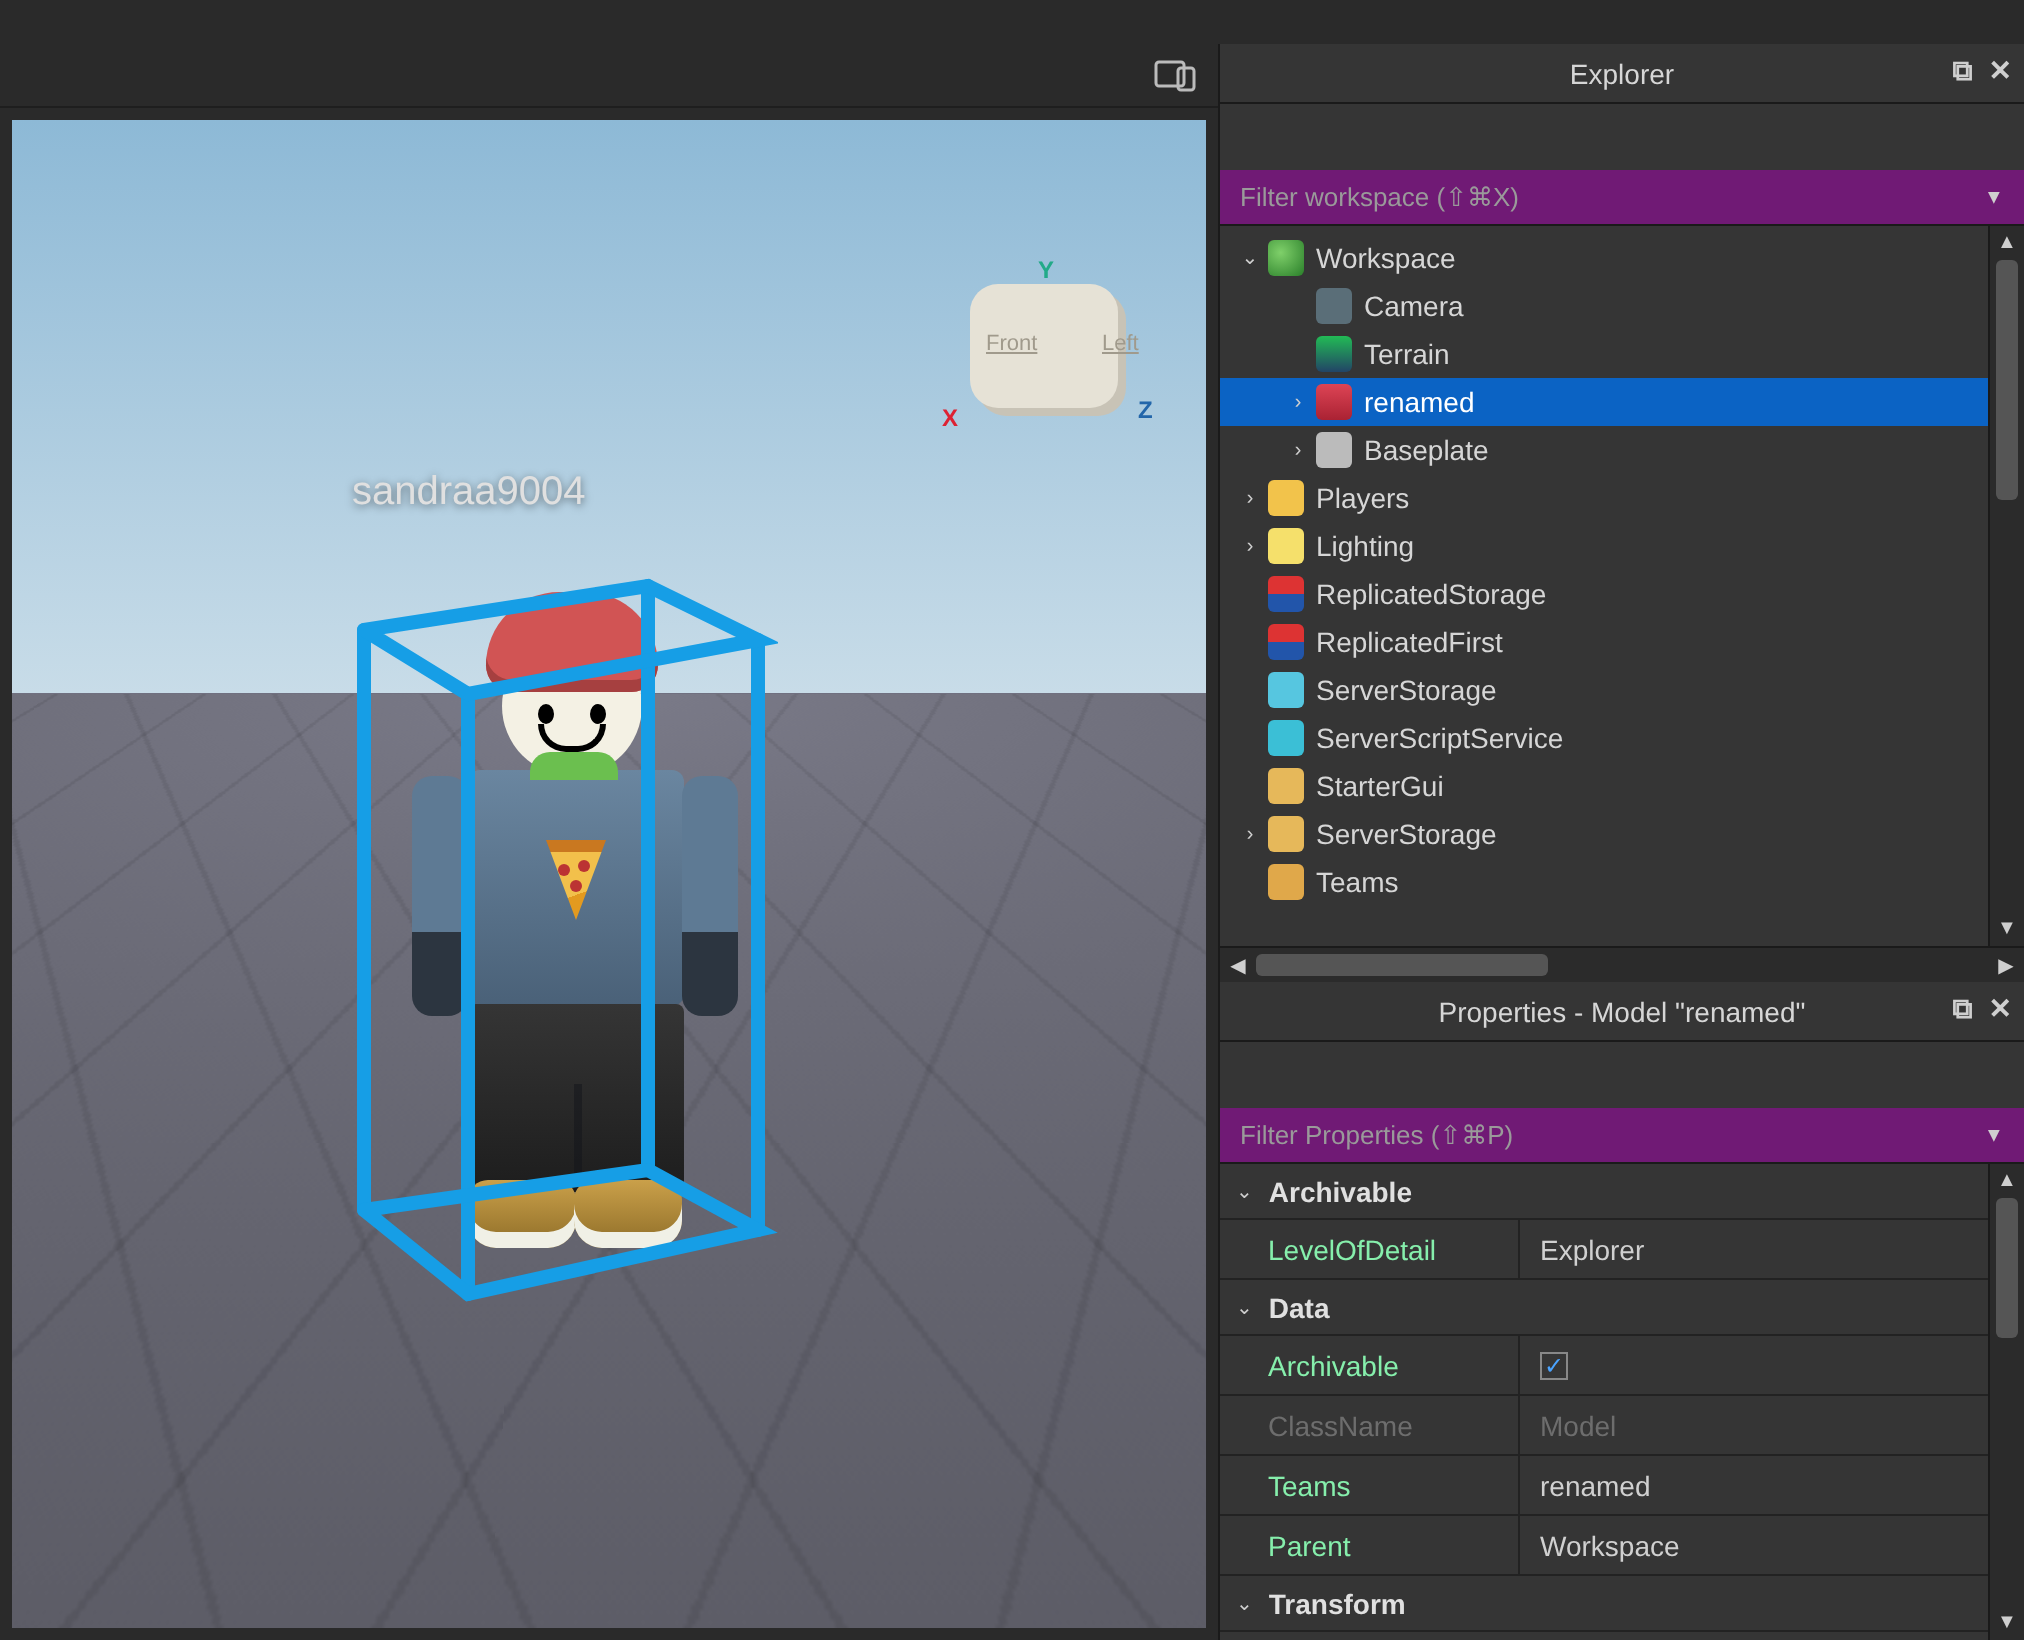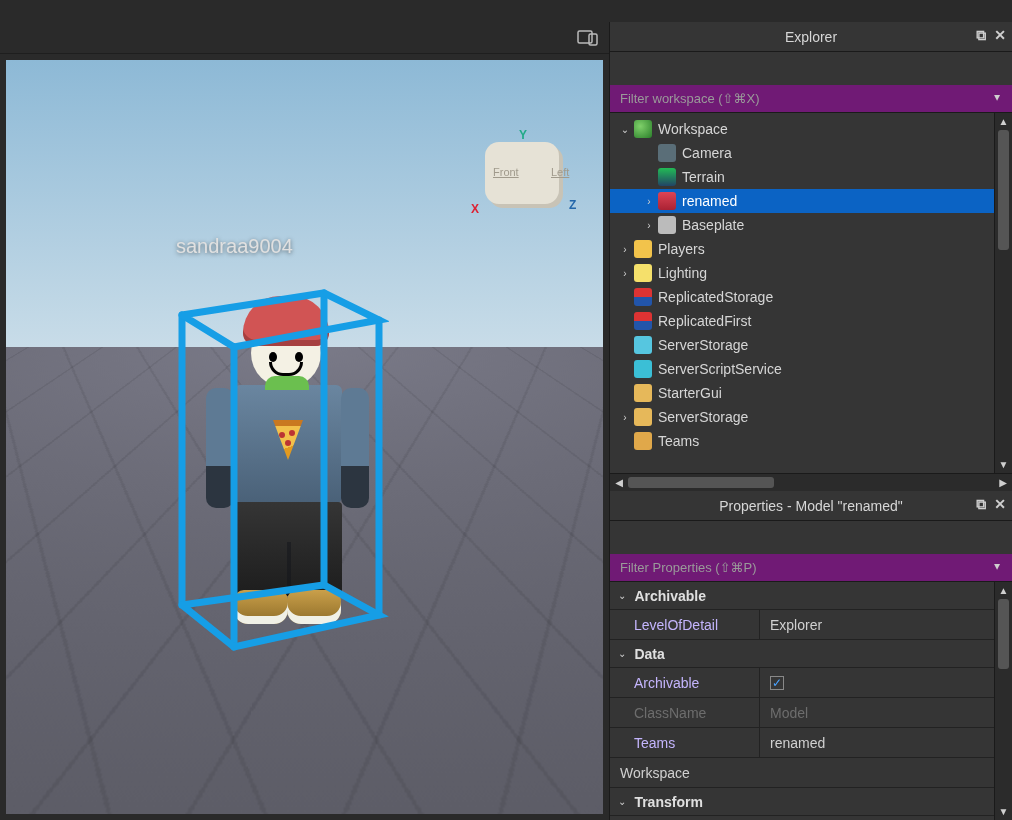--- a/index.html
+++ b/index.html
@@ -133,21 +133,21 @@
   .hscroll .track{ flex:1; height:100%; position:relative;}
   .hscroll .thumb{ position:absolute; top:3px; bottom:3px; left:0; width:40%; background:#555; border-radius:3px;}
 
   .props { flex:1; display:flex; flex-direction:column; min-height:0; }
   .props-list { flex:1; overflow:hidden; display:flex; }
   .props-table { flex:1; }
   .sect-row { height:28px; display:flex; align-items:center; gap:8px; padding-left:8px; background:#353535; border-bottom:1px solid #222; }
   .sect-row .twisty{ font-size:10px; color:#cfcfcf;}
   .sect-row .slbl{ font-weight:600; color:#e0e0e0;}
   .prop-row { display:flex; height:30px; border-bottom:1px solid #222; }
-  .prop-row .k{ width:150px; padding-left:24px; display:flex; align-items:center; color:#c4b5fd; border-right:1px solid #222;}
+  .prop-row .k{ width:150px; padding-left:24px; display:flex; align-items:center; color:#86efac; border-right:1px solid #222;}
   .prop-row .v{ flex:1; display:flex; align-items:center; padding-left:10px; color:#d0d0d0;}
   .prop-row.disabled .k, .prop-row.disabled .v { color:#6d6d6d; }
   .chk { width:14px; height:14px; border:1px solid #888; display:inline-flex; align-items:center; justify-content:center; color:#4aa3ff; font-size:12px; }
 </style>
 </head>
 <body>
 
 <div class="app">
   <div class="top-strip"></div>
   <div class="main-row">
@@ -349,20 +349,21 @@
             </div>
             <div class="prop-row disabled">
               <div class="k">ClassName</div>
               <div class="v">Model</div>
             </div>
             <div class="prop-row">
               <div class="k">Teams</div>
               <div class="v">renamed</div>
             </div>
             <div class="prop-row">
+              <div class="k">Parent</div>
               <div class="v">Workspace</div>
             </div>
             <div class="sect-row">
                 <span class="twisty">⌄</span>
                 <span class="slbl">Transform</span>
               </div>
           </div>
           <div class="vscroll">
             <div class="arrow">▲</div>
             <div class="track">

